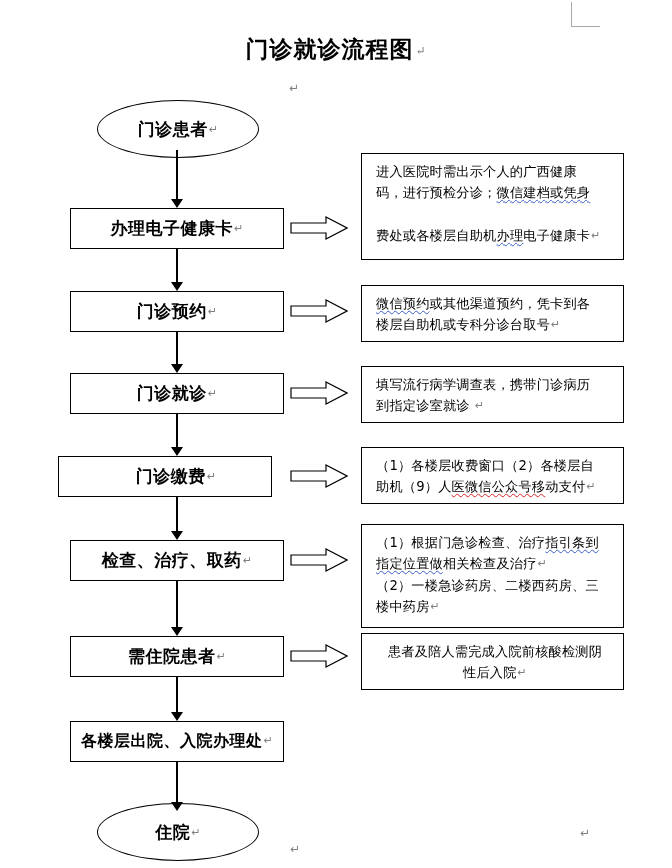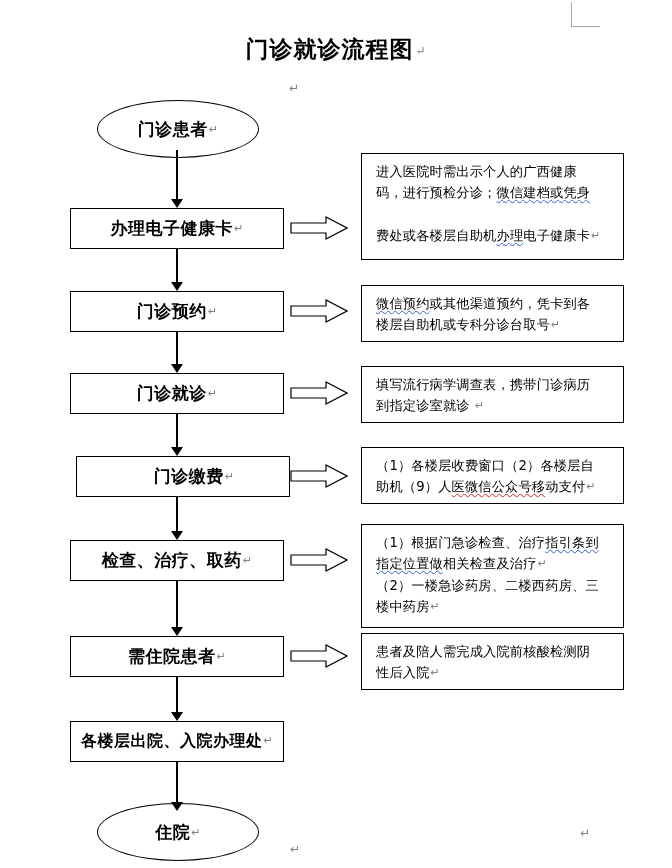--- a/index.html
+++ b/index.html
@@ -189,21 +189,21 @@
 </div>
 
 <div class="flow-box" id="node-appointment" style="left:70px; top:291px; width:214px; height:41px;">
   <span class="node-label"><span>门诊预约</span><span class="ret">↵</span></span>
 </div>
 
 <div class="flow-box" id="node-visit" style="left:70px; top:373px; width:214px; height:41px;">
   <span class="node-label"><span>门诊就诊</span><span class="ret">↵</span></span>
 </div>
 
-<div class="flow-box" id="node-payment" style="left:76px; top:456px; width:214px; height:41px;padding-left:22px;">
+<div class="flow-box" id="node-payment" style="left:58px; top:456px; width:214px; height:41px;padding-left:22px;">
   <span class="node-label"><span>门诊缴费</span><span class="ret">↵</span></span>
 </div>
 
 <div class="flow-box" id="node-exam" style="left:70px; top:540px; width:214px; height:41px;">
   <span class="node-label"><span>检查、治疗、取药</span><span class="ret">↵</span></span>
 </div>
 
 <div class="flow-box" id="node-inpatient" style="left:70px; top:636px; width:214px; height:41px;">
   <span class="node-label"><span>需住院患者</span><span class="ret">↵</span></span>
 </div>
@@ -288,15 +288,15 @@
   </div>
 <div class="note-box" id="note-visit" style="left:361px; top:366px; width:263px; height:57px;">
     <p><span>填写流行病学调查表，携带门诊病历</span><br><span>到指定诊室就诊 </span><span class="ret">↵</span></p>
   </div>
 <div class="note-box" id="note-payment" style="left:361px; top:447px; width:263px; height:57px;">
     <p><span>（1）各楼层收费窗口（2）各楼层自</span><br><span>助机（9）人</span><span class="sq-red">医微信公众号移</span><span>动支付</span><span class="ret">↵</span></p>
   </div>
 <div class="note-box" id="note-exam" style="left:361px; top:524px; width:263px; height:104px;">
     <p><span>（1）根据门急诊检查、治疗</span><span class="sq-blue">指引条到</span><br><span class="sq-blue">指定位置做</span><span>相关检查及治疗</span><span class="ret">↵</span><br><span>（2）一楼急诊药房、二楼西药房、三</span><br><span>楼中药房</span><span class="ret">↵</span></p>
   </div>
-<div class="note-box" id="note-inpatient" style="left:361px; top:633px; width:263px; height:57px;">
+<div class="note-box" id="note-inpatient" style="left:361px; top:633px; width:263px; height:57px;text-align:center;">
     <p><span>患者及陪人需完成入院前核酸检测阴</span><br><span>性后入院</span><span class="ret">↵</span></p>
   </div>
 
 </body></html>

